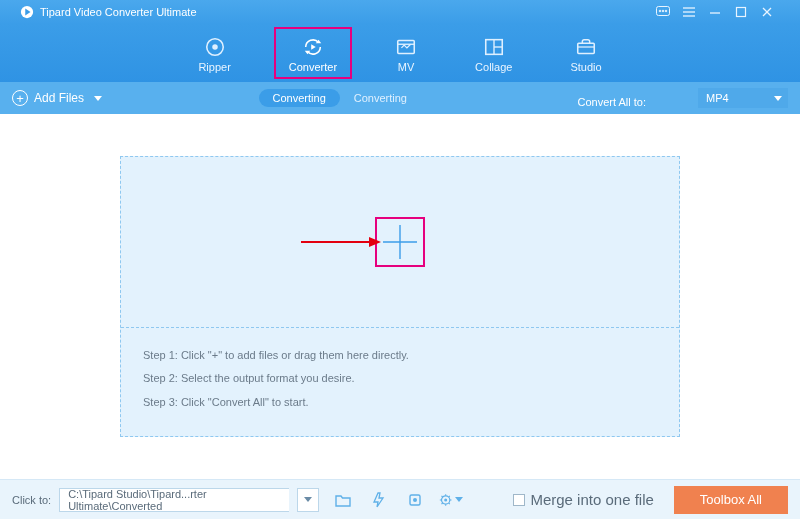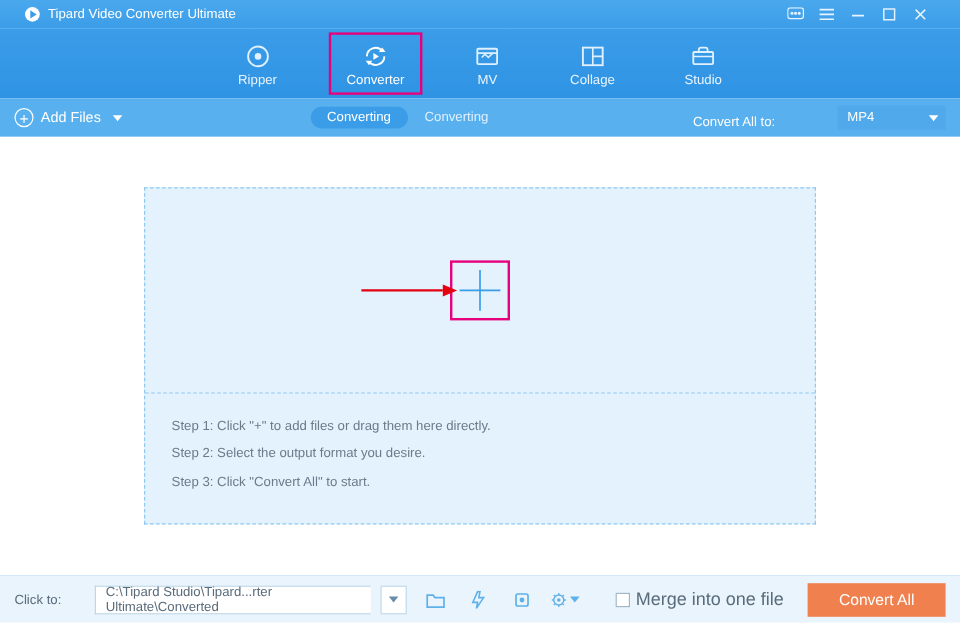--- a/index.html
+++ b/index.html
@@ -39,21 +39,21 @@
 .dropzone { width: 560px; border: 1px dashed #8fc8f0; background: #e3f2fd; }
 .drop-top { height: 170px; display: flex; align-items: center; justify-content: center; position: relative; }
 .bigplus { width: 50px; height: 50px; border: 2px solid #e6007e; display: flex; align-items: center; justify-content: center; cursor: pointer; background: #e3f2fd; }
 .bigplus svg { display: block; }
 .arrow-ann { position: absolute; left: 180px; top: 50%; transform: translateY(-50%); }
 .drop-bot { border-top: 1px dashed #8fc8f0; padding: 16px 22px 22px; font-size: 11px; color: #6b7b8a; line-height: 2.1; }
 
 
 .footer { height: 40px; background: #e9f4fc; display: flex; align-items: center; padding: 0 12px; gap: 8px; border-top: 1px solid #d5e8f6; }
 .footer-label { font-size: 11px; color: #5a6b7a; }
-.path-box { height: 24px; border: 1px solid #bcd7ea; background: #fff; font-size: 11px; color: #5a6b7a; padding: 0 8px; display: flex; align-items: center; width: 230px; border-right: none; margin-left: 20px; }
+.path-box { height: 24px; border: 1px solid #bcd7ea; background: #fff; font-size: 11px; color: #5a6b7a; padding: 0 8px; display: flex; align-items: center; width: 230px; border-right: none; }
 .path-dd { height: 24px; width: 22px; border: 1px solid #bcd7ea; background: #fff; display: flex; align-items: center; justify-content: center; cursor: pointer; }
 .foot-icon { width: 24px; height: 24px; display: flex; align-items: center; justify-content: center; cursor: pointer; margin-left: 4px; }
 .merge { display: flex; align-items: center; gap: 5px; font-size: 15px; color: #5a6b7a; margin-left: auto; cursor: pointer; }
 .merge .cb { width: 12px; height: 12px; border: 1px solid #9fb7c9; background: #fff; }
 .convert-all-btn { margin-left: 12px; height: 28px; padding: 0 26px; background: #f0814f; color: #fff; font-size: 13px; border: none; cursor: pointer; display: flex; align-items: center; }
 
 .chev-down { width: 0; height: 0; border-left: 4px solid transparent; border-right: 4px solid transparent; border-top: 5px solid currentColor; }
 </style>
 </head>
 <body>
@@ -222,14 +222,14 @@
         <circle cx="8" cy="8" r="1.8" fill="#5fb0e8"></circle>
         <path d="M8 1v2M8 13v2M1 8h2M13 8h2M3 3l1.4 1.4M11.6 11.6L13 13M13 3l-1.4 1.4M4.4 11.6L3 13" stroke="#5fb0e8" stroke-width="1.3"></path>
       </svg>
       <span class="chev-down" style="color:#5fb0e8;margin-left:1px"></span>
     </div>
 
   <div class="merge">
     <span class="cb"></span>
     <span>Merge into one file</span>
   </div>
-  <button class="convert-all-btn">Convert All</button>
+  <button class="convert-all-btn">Toolbox All</button>
 </div>
 
 </body></html>

